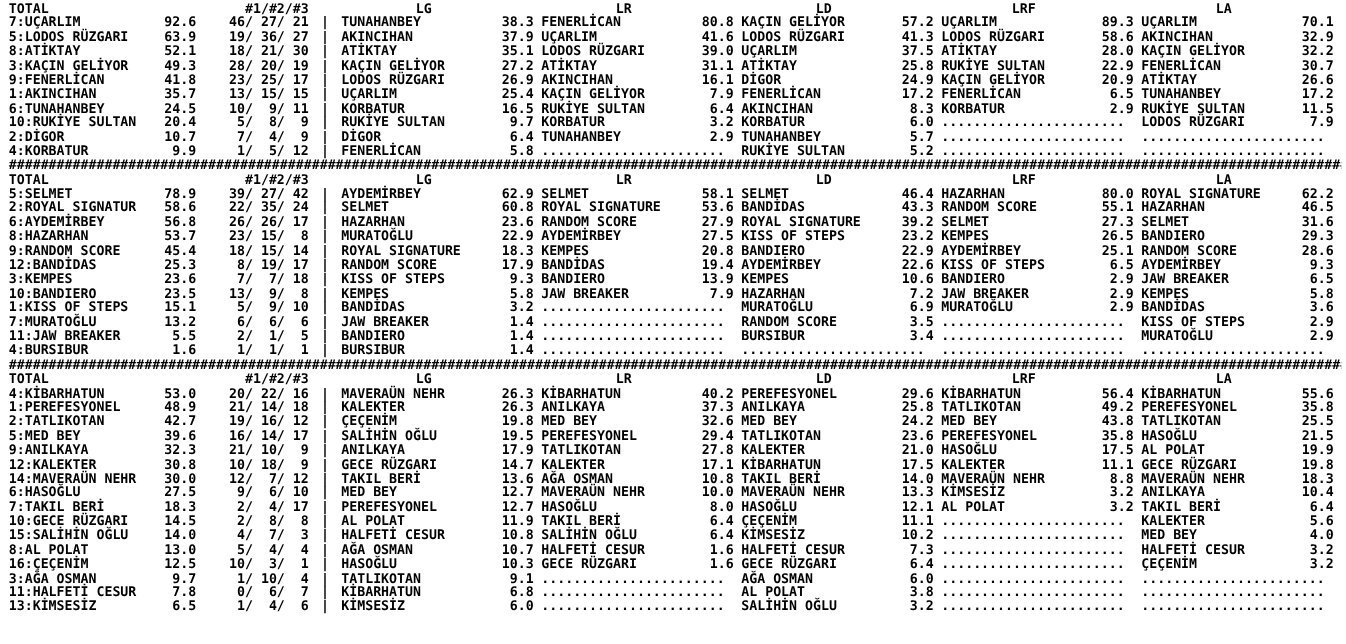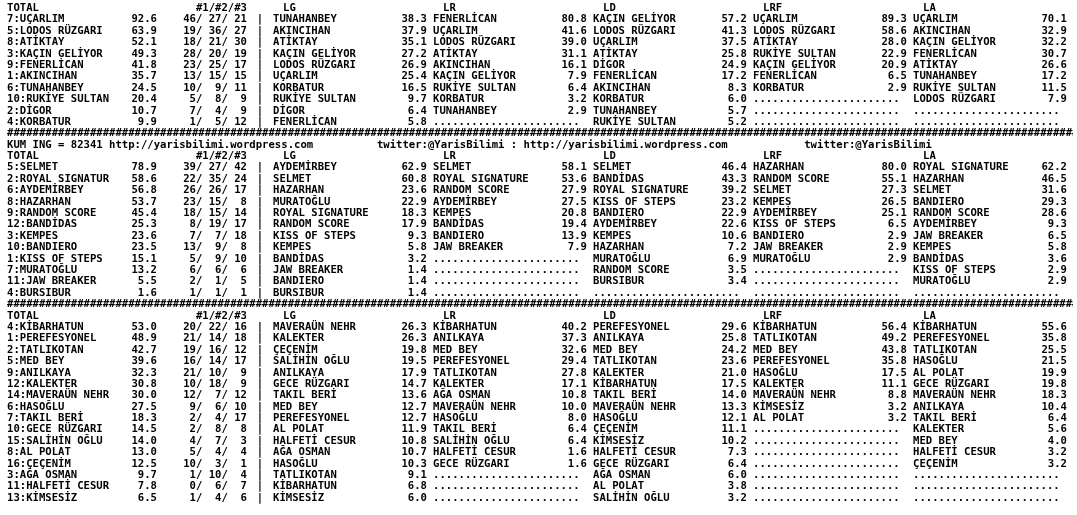--- a/index.html
+++ b/index.html
@@ -9,40 +9,39 @@
     font-family:"DejaVu Sans Mono","Liberation Mono",monospace;
     font-weight:700;font-size:10.6px;
     padding:2px 0 0 7px;
   }
   #report div{height:11.4px;line-height:11.4px;white-space:pre;}
   .row{display:grid;grid-template-columns:104px 52px 84px 26px repeat(5,122px 38px);}
   .c{display:block;overflow:visible;white-space:pre;}
   .tval,.ranks,.gval{text-align:right;}
   .tval,.gval{padding-right:6px;}
   .sep{text-align:center;}
-  .ghead{padding-left:10px;}
+  .ghead{padding-left:10px;text-align:center;}
   .hash,.info{overflow:hidden;width:1066px;}
 </style>
 </head>
 <body>
 
 <div id="report">
     <div class="row"><span class="c tname">TOTAL</span><span class="c tval"></span><span class="c ranks">#1/#2/#3</span><span class="c sep"></span><span class="c gname ghead">LG</span><span class="c gval"></span><span class="c gname ghead">LR</span><span class="c gval"></span><span class="c gname ghead">LD</span><span class="c gval"></span><span class="c gname ghead">LRF</span><span class="c gval"></span><span class="c gname ghead">LA</span><span class="c gval"></span></div>
     <div class="row"><span class="c tname">7:UÇARLIM</span><span class="c tval">92.6</span><span class="c ranks">46/ 27/ 21</span><span class="c sep">|</span><span class="c gname">TUNAHANBEY</span><span class="c gval">38.3</span><span class="c gname">FENERLİCAN</span><span class="c gval">80.8</span><span class="c gname">KAÇIN GELİYOR</span><span class="c gval">57.2</span><span class="c gname">UÇARLIM</span><span class="c gval">89.3</span><span class="c gname">UÇARLIM</span><span class="c gval">70.1</span></div>
     <div class="row"><span class="c tname">5:LODOS RÜZGARI</span><span class="c tval">63.9</span><span class="c ranks">19/ 36/ 27</span><span class="c sep">|</span><span class="c gname">AKINCIHAN</span><span class="c gval">37.9</span><span class="c gname">UÇARLIM</span><span class="c gval">41.6</span><span class="c gname">LODOS RÜZGARI</span><span class="c gval">41.3</span><span class="c gname">LODOS RÜZGARI</span><span class="c gval">58.6</span><span class="c gname">AKINCIHAN</span><span class="c gval">32.9</span></div>
     <div class="row"><span class="c tname">8:ATİKTAY</span><span class="c tval">52.1</span><span class="c ranks">18/ 21/ 30</span><span class="c sep">|</span><span class="c gname">ATİKTAY</span><span class="c gval">35.1</span><span class="c gname">LODOS RÜZGARI</span><span class="c gval">39.0</span><span class="c gname">UÇARLIM</span><span class="c gval">37.5</span><span class="c gname">ATİKTAY</span><span class="c gval">28.0</span><span class="c gname">KAÇIN GELİYOR</span><span class="c gval">32.2</span></div>
     <div class="row"><span class="c tname">3:KAÇIN GELİYOR</span><span class="c tval">49.3</span><span class="c ranks">28/ 20/ 19</span><span class="c sep">|</span><span class="c gname">KAÇIN GELİYOR</span><span class="c gval">27.2</span><span class="c gname">ATİKTAY</span><span class="c gval">31.1</span><span class="c gname">ATİKTAY</span><span class="c gval">25.8</span><span class="c gname">RUKİYE SULTAN</span><span class="c gval">22.9</span><span class="c gname">FENERLİCAN</span><span class="c gval">30.7</span></div>
     <div class="row"><span class="c tname">9:FENERLİCAN</span><span class="c tval">41.8</span><span class="c ranks">23/ 25/ 17</span><span class="c sep">|</span><span class="c gname">LODOS RÜZGARI</span><span class="c gval">26.9</span><span class="c gname">AKINCIHAN</span><span class="c gval">16.1</span><span class="c gname">DİGOR</span><span class="c gval">24.9</span><span class="c gname">KAÇIN GELİYOR</span><span class="c gval">20.9</span><span class="c gname">ATİKTAY</span><span class="c gval">26.6</span></div>
     <div class="row"><span class="c tname">1:AKINCIHAN</span><span class="c tval">35.7</span><span class="c ranks">13/ 15/ 15</span><span class="c sep">|</span><span class="c gname">UÇARLIM</span><span class="c gval">25.4</span><span class="c gname">KAÇIN GELİYOR</span><span class="c gval">7.9</span><span class="c gname">FENERLİCAN</span><span class="c gval">17.2</span><span class="c gname">FENERLİCAN</span><span class="c gval">6.5</span><span class="c gname">TUNAHANBEY</span><span class="c gval">17.2</span></div>
     <div class="row"><span class="c tname">6:TUNAHANBEY</span><span class="c tval">24.5</span><span class="c ranks">10/  9/ 11</span><span class="c sep">|</span><span class="c gname">KORBATUR</span><span class="c gval">16.5</span><span class="c gname">RUKİYE SULTAN</span><span class="c gval">6.4</span><span class="c gname">AKINCIHAN</span><span class="c gval">8.3</span><span class="c gname">KORBATUR</span><span class="c gval">2.9</span><span class="c gname">RUKİYE SULTAN</span><span class="c gval">11.5</span></div>
     <div class="row"><span class="c tname">10:RUKİYE SULTAN</span><span class="c tval">20.4</span><span class="c ranks"> 5/  8/  9</span><span class="c sep">|</span><span class="c gname">RUKİYE SULTAN</span><span class="c gval">9.7</span><span class="c gname">KORBATUR</span><span class="c gval">3.2</span><span class="c gname">KORBATUR</span><span class="c gval">6.0</span><span class="c gname">.......................</span><span class="c gval"></span><span class="c gname">LODOS RÜZGARI</span><span class="c gval">7.9</span></div>
     <div class="row"><span class="c tname">2:DİGOR</span><span class="c tval">10.7</span><span class="c ranks"> 7/  4/  9</span><span class="c sep">|</span><span class="c gname">DİGOR</span><span class="c gval">6.4</span><span class="c gname">TUNAHANBEY</span><span class="c gval">2.9</span><span class="c gname">TUNAHANBEY</span><span class="c gval">5.7</span><span class="c gname">.......................</span><span class="c gval"></span><span class="c gname">.......................</span><span class="c gval"></span></div>
     <div class="row"><span class="c tname">4:KORBATUR</span><span class="c tval">9.9</span><span class="c ranks"> 1/  5/ 12</span><span class="c sep">|</span><span class="c gname">FENERLİCAN</span><span class="c gval">5.8</span><span class="c gname">.......................</span><span class="c gval"></span><span class="c gname">RUKİYE SULTAN</span><span class="c gval">5.2</span><span class="c gname">.......................</span><span class="c gval"></span><span class="c gname">.......................</span><span class="c gval"></span></div>
     <div class="hash">########################################################################################################################################################################</div>
-    <div class="info">KUM ING = 82341 http://yarisbilimi.wordpress.com          twitter:@YarisBilimi : http://yarisbilimi.wordpress.com            twitter:@YarisBilimi</div>
     <div class="row"><span class="c tname">TOTAL</span><span class="c tval"></span><span class="c ranks">#1/#2/#3</span><span class="c sep"></span><span class="c gname ghead">LG</span><span class="c gval"></span><span class="c gname ghead">LR</span><span class="c gval"></span><span class="c gname ghead">LD</span><span class="c gval"></span><span class="c gname ghead">LRF</span><span class="c gval"></span><span class="c gname ghead">LA</span><span class="c gval"></span></div>
     <div class="row"><span class="c tname">5:SELMET</span><span class="c tval">78.9</span><span class="c ranks">39/ 27/ 42</span><span class="c sep">|</span><span class="c gname">AYDEMİRBEY</span><span class="c gval">62.9</span><span class="c gname">SELMET</span><span class="c gval">58.1</span><span class="c gname">SELMET</span><span class="c gval">46.4</span><span class="c gname">HAZARHAN</span><span class="c gval">80.0</span><span class="c gname">ROYAL SIGNATURE</span><span class="c gval">62.2</span></div>
     <div class="row"><span class="c tname">2:ROYAL SIGNATUR</span><span class="c tval">58.6</span><span class="c ranks">22/ 35/ 24</span><span class="c sep">|</span><span class="c gname">SELMET</span><span class="c gval">60.8</span><span class="c gname">ROYAL SIGNATURE</span><span class="c gval">53.6</span><span class="c gname">BANDİDAS</span><span class="c gval">43.3</span><span class="c gname">RANDOM SCORE</span><span class="c gval">55.1</span><span class="c gname">HAZARHAN</span><span class="c gval">46.5</span></div>
     <div class="row"><span class="c tname">6:AYDEMİRBEY</span><span class="c tval">56.8</span><span class="c ranks">26/ 26/ 17</span><span class="c sep">|</span><span class="c gname">HAZARHAN</span><span class="c gval">23.6</span><span class="c gname">RANDOM SCORE</span><span class="c gval">27.9</span><span class="c gname">ROYAL SIGNATURE</span><span class="c gval">39.2</span><span class="c gname">SELMET</span><span class="c gval">27.3</span><span class="c gname">SELMET</span><span class="c gval">31.6</span></div>
     <div class="row"><span class="c tname">8:HAZARHAN</span><span class="c tval">53.7</span><span class="c ranks">23/ 15/  8</span><span class="c sep">|</span><span class="c gname">MURATOĞLU</span><span class="c gval">22.9</span><span class="c gname">AYDEMİRBEY</span><span class="c gval">27.5</span><span class="c gname">KISS OF STEPS</span><span class="c gval">23.2</span><span class="c gname">KEMPES</span><span class="c gval">26.5</span><span class="c gname">BANDIERO</span><span class="c gval">29.3</span></div>
     <div class="row"><span class="c tname">9:RANDOM SCORE</span><span class="c tval">45.4</span><span class="c ranks">18/ 15/ 14</span><span class="c sep">|</span><span class="c gname">ROYAL SIGNATURE</span><span class="c gval">18.3</span><span class="c gname">KEMPES</span><span class="c gval">20.8</span><span class="c gname">BANDIERO</span><span class="c gval">22.9</span><span class="c gname">AYDEMİRBEY</span><span class="c gval">25.1</span><span class="c gname">RANDOM SCORE</span><span class="c gval">28.6</span></div>
     <div class="row"><span class="c tname">12:BANDİDAS</span><span class="c tval">25.3</span><span class="c ranks"> 8/ 19/ 17</span><span class="c sep">|</span><span class="c gname">RANDOM SCORE</span><span class="c gval">17.9</span><span class="c gname">BANDİDAS</span><span class="c gval">19.4</span><span class="c gname">AYDEMİRBEY</span><span class="c gval">22.6</span><span class="c gname">KISS OF STEPS</span><span class="c gval">6.5</span><span class="c gname">AYDEMİRBEY</span><span class="c gval">9.3</span></div>
     <div class="row"><span class="c tname">3:KEMPES</span><span class="c tval">23.6</span><span class="c ranks"> 7/  7/ 18</span><span class="c sep">|</span><span class="c gname">KISS OF STEPS</span><span class="c gval">9.3</span><span class="c gname">BANDIERO</span><span class="c gval">13.9</span><span class="c gname">KEMPES</span><span class="c gval">10.6</span><span class="c gname">BANDIERO</span><span class="c gval">2.9</span><span class="c gname">JAW BREAKER</span><span class="c gval">6.5</span></div>
     <div class="row"><span class="c tname">10:BANDIERO</span><span class="c tval">23.5</span><span class="c ranks">13/  9/  8</span><span class="c sep">|</span><span class="c gname">KEMPES</span><span class="c gval">5.8</span><span class="c gname">JAW BREAKER</span><span class="c gval">7.9</span><span class="c gname">HAZARHAN</span><span class="c gval">7.2</span><span class="c gname">JAW BREAKER</span><span class="c gval">2.9</span><span class="c gname">KEMPES</span><span class="c gval">5.8</span></div>
     <div class="row"><span class="c tname">1:KISS OF STEPS</span><span class="c tval">15.1</span><span class="c ranks"> 5/  9/ 10</span><span class="c sep">|</span><span class="c gname">BANDİDAS</span><span class="c gval">3.2</span><span class="c gname">.......................</span><span class="c gval"></span><span class="c gname">MURATOĞLU</span><span class="c gval">6.9</span><span class="c gname">MURATOĞLU</span><span class="c gval">2.9</span><span class="c gname">BANDİDAS</span><span class="c gval">3.6</span></div>

